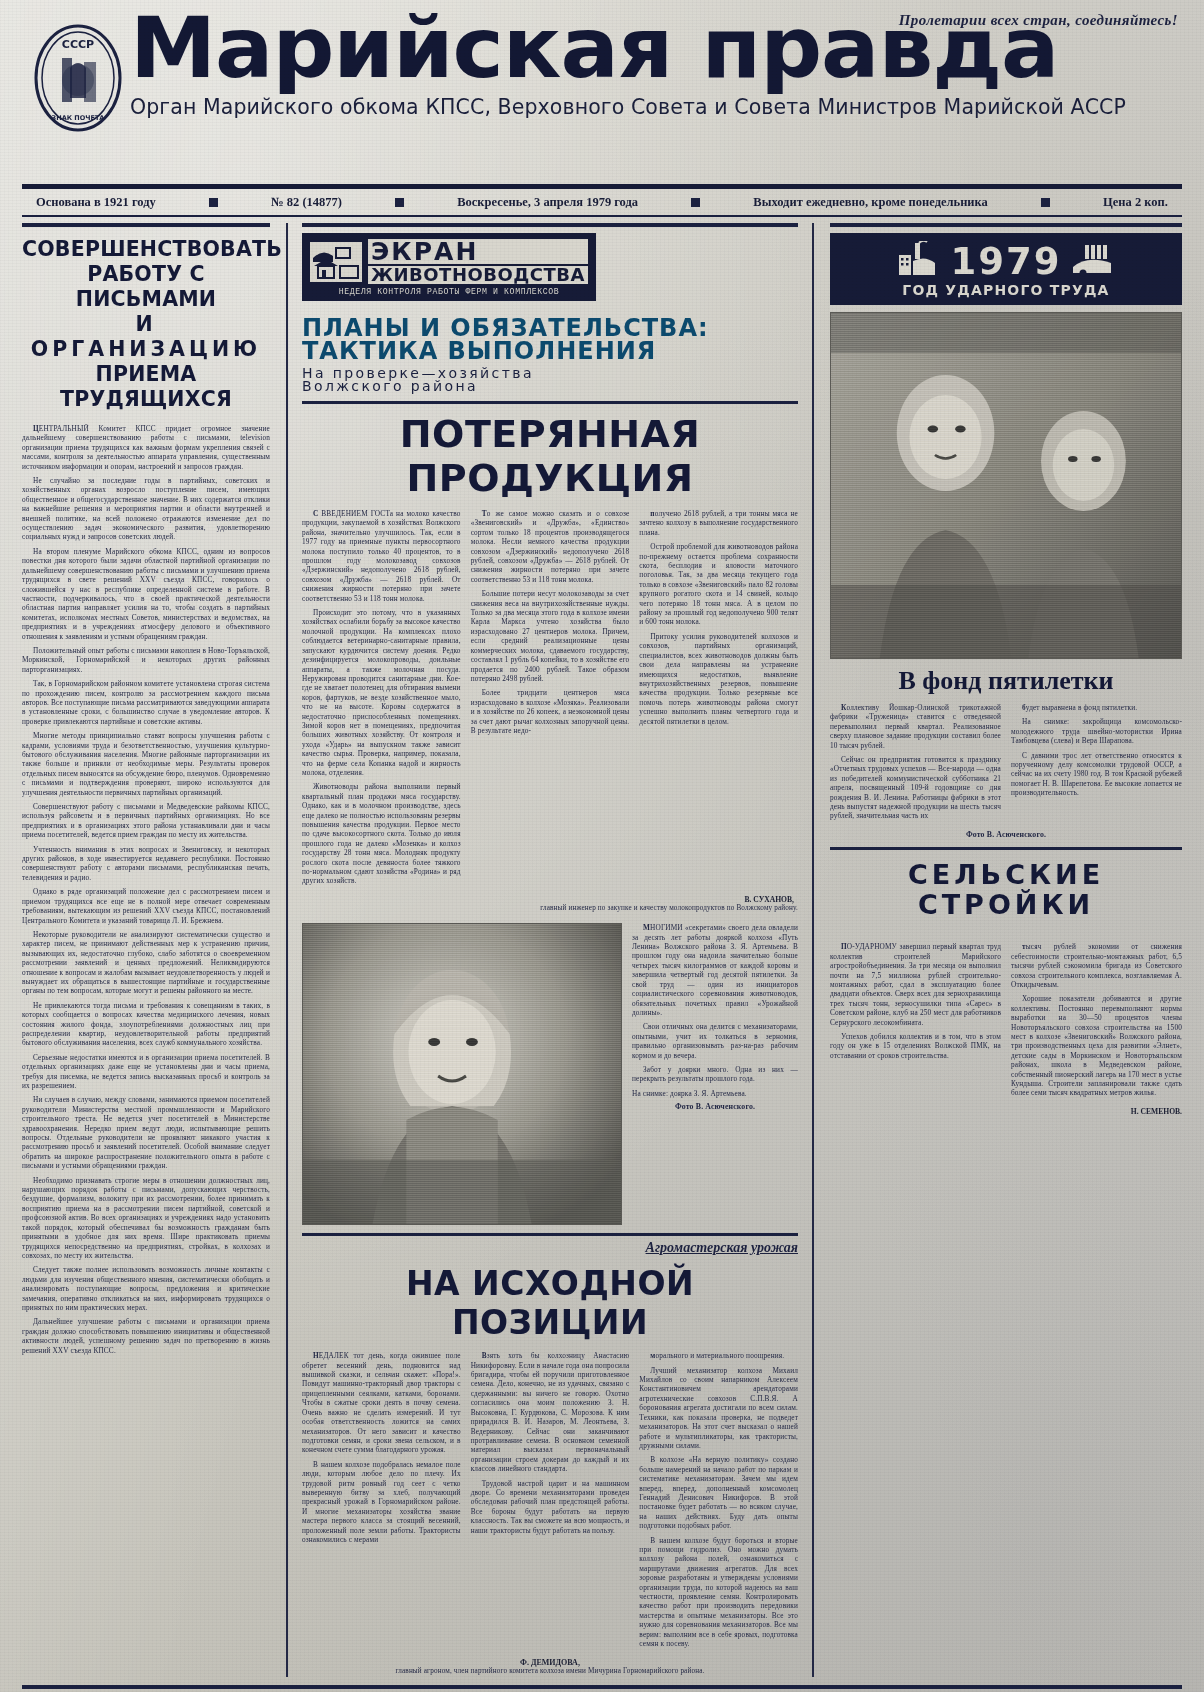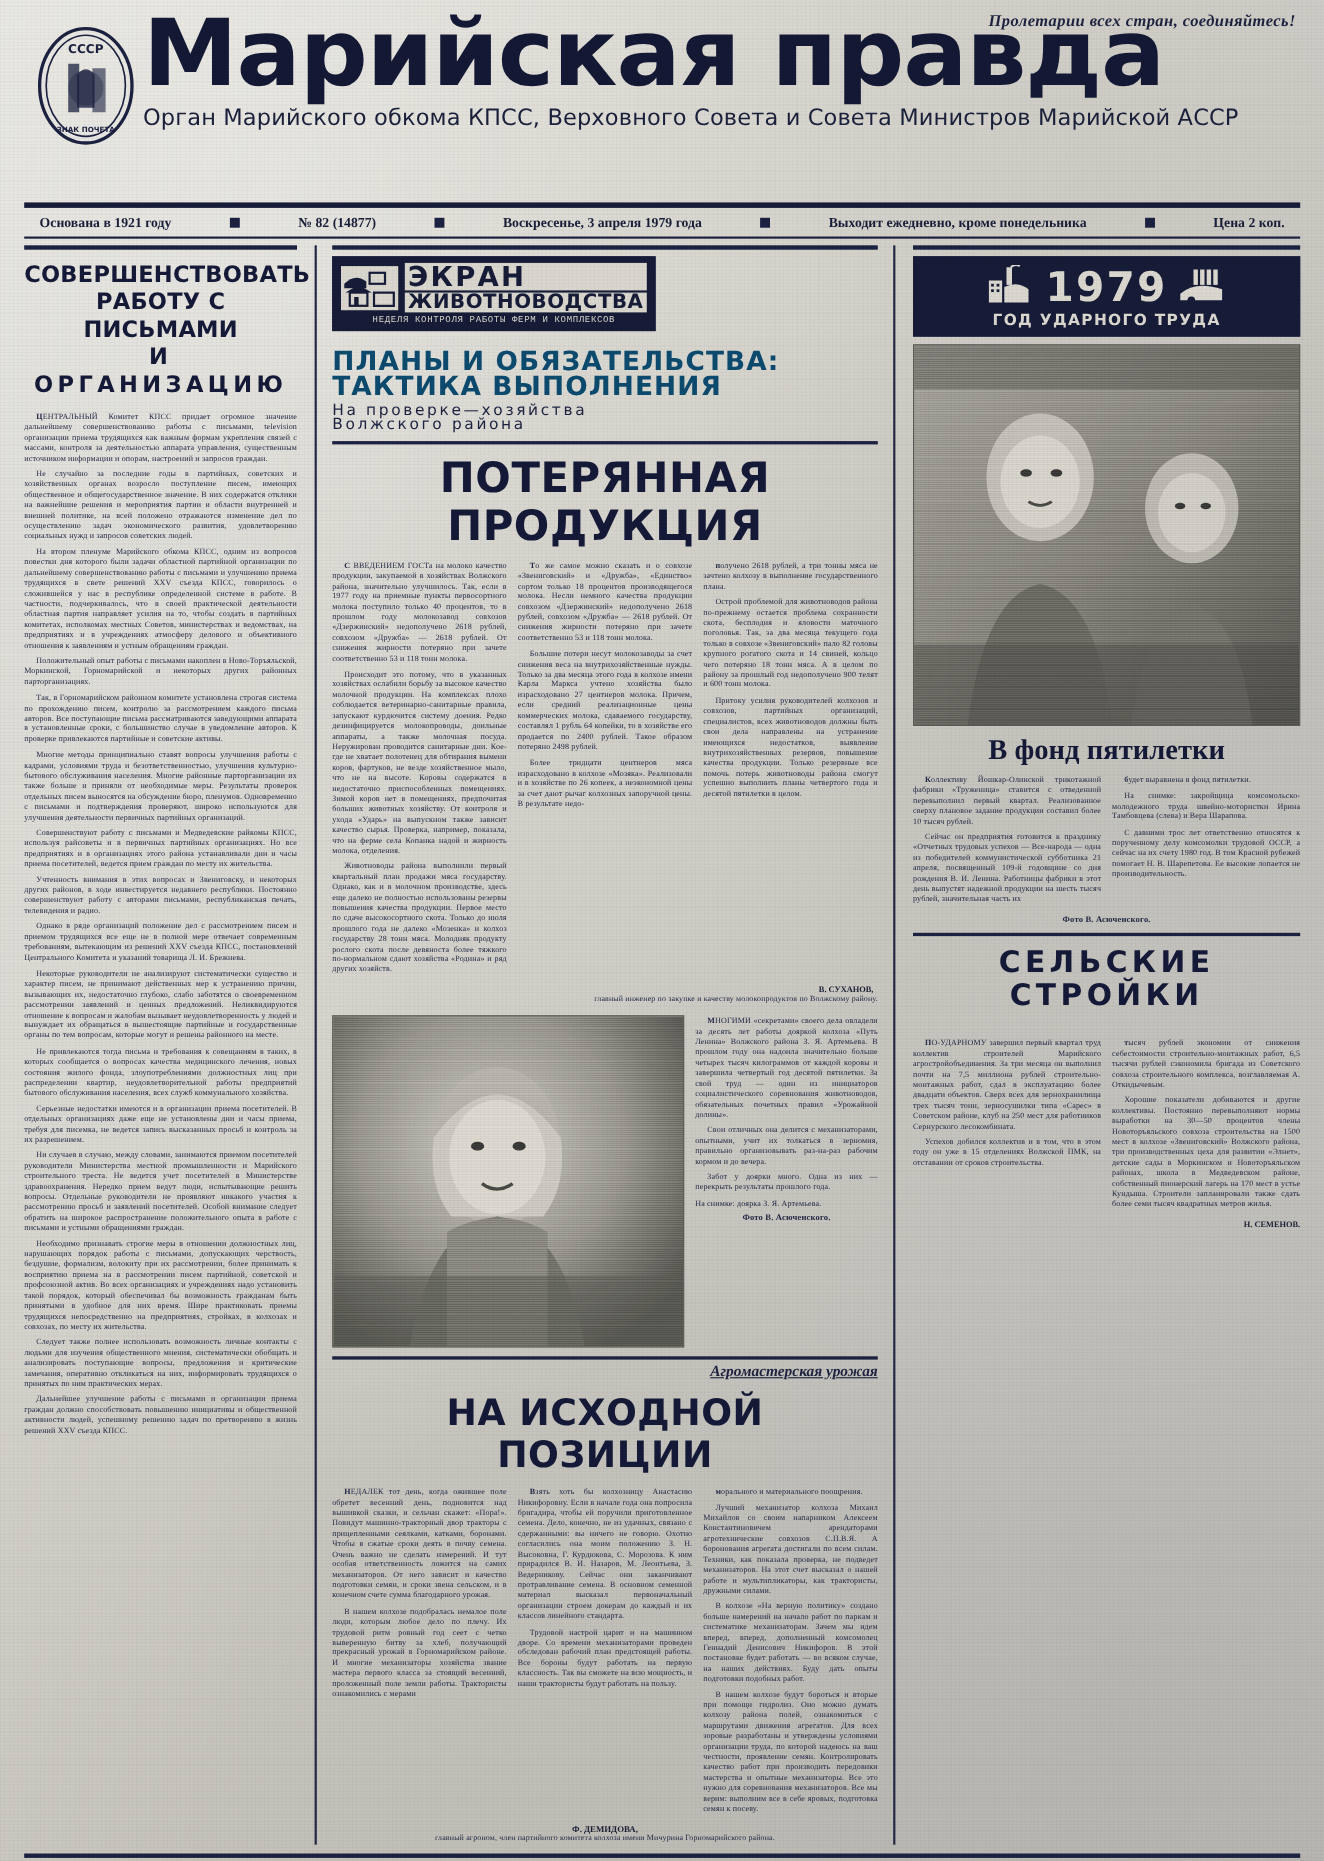--- a/index.html
+++ b/index.html
@@ -241,20 +241,21 @@
   <div class="rule-thin"></div>
 
   <div class="cols">
 
     <div class="col-l">
       <div style="height:4px;background:#1b2140;margin-bottom:2px;"></div>
       <div class="hl-left">
         <div>СОВЕРШЕНСТВОВАТЬ</div>
         <div>РАБОТУ С ПИСЬМАМИ</div>
         <div class="sp">И ОРГАНИЗАЦИЮ</div>
+        <div>ПРИЕМА ТРУДЯЩИХСЯ</div>
       </div>
       <div class="body-txt" id="left-body" style="column-count: 1;">
           <p class="lead">ЦЕНТРАЛЬНЫЙ Комитет КПСС придает огромное значение дальнейшему совершенствованию работы с письмами, television организации приема трудящихся как важным формам укрепления связей с массами, контроля за деятельностью аппарата управления, существенным источником информации и опорам, настроений и запросов граждан.</p>
           <p>Не случайно за последние годы в партийных, советских и хозяйственных органах возросло поступление писем, имеющих общественное и общегосударственное значение. В них содержатся отклики на важнейшие решения и мероприятия партии и области внутренней и внешней политике, на всей положено отражаются изменение дел по осуществлению задач экономического развития, удовлетворению социальных нужд и запросов советских людей.</p>
           <p>На втором пленуме Марийского обкома КПСС, одним из вопросов повестки дня которого были задачи областной партийной организации по дальнейшему совершенствованию работы с письмами и улучшению приема трудящихся в свете решений XXV съезда КПСС, говорилось о сложившейся у нас в республике определенной системе в работе. В частности, подчеркивалось, что в своей практической деятельности областная партия направляет усилия на то, чтобы создать в партийных комитетах, исполкомах местных Советов, министерствах и ведомствах, на предприятиях и в учреждениях атмосферу делового и объективного отношения к заявлениям и устным обращениям граждан.</p>
           <p>Положительный опыт работы с письмами накоплен в Ново-Торъяльской, Моркинской, Горномарийской и некоторых других районных парторганизациях.</p>
           <p>Так, в Горномарийском районном комитете установлена строгая система по прохождению писем, контролю за рассмотрением каждого письма авторов. Все поступающие письма рассматриваются заведующими аппарата в установленные сроки, с большинство случае в уведомление авторов. К проверке привлекаются партийные и советские активы.</p>
           <p>Многие методы принципиально ставят вопросы улучшения работы с кадрами, условиями труда и безответственностью, улучшения культурно-бытового обслуживания населения. Многие районные парторганизации их также больше и приняли от необходимые меры. Результаты проверок отдельных писем выносятся на обсуждение бюро, пленумов. Одновременно с письмами и подтверждения проверяют, широко используются для улучшения деятельности первичных партийных организаций.</p>
           <p>Совершенствуют работу с письмами и Медведевские райкомы КПСС, используя райсоветы и в первичных партийных организациях. Но все предприятиях и в организациях этого района устанавливали дни и часы приема посетителей, ведется прием граждан по месту их жительства.</p>
           <p>Учтенность внимания в этих вопросах и Звениговску, и некоторых других районов, в ходе инвестируется недавнего республики. Постоянно совершенствуют работу с авторами письмами, республиканская печать, телевидения и радио.</p>

